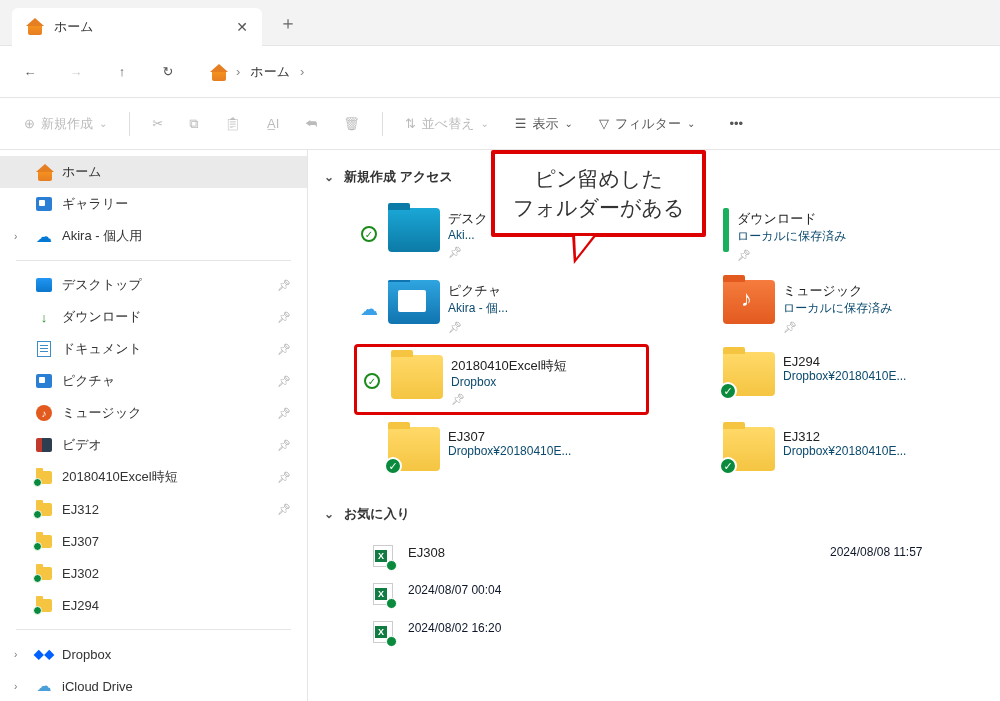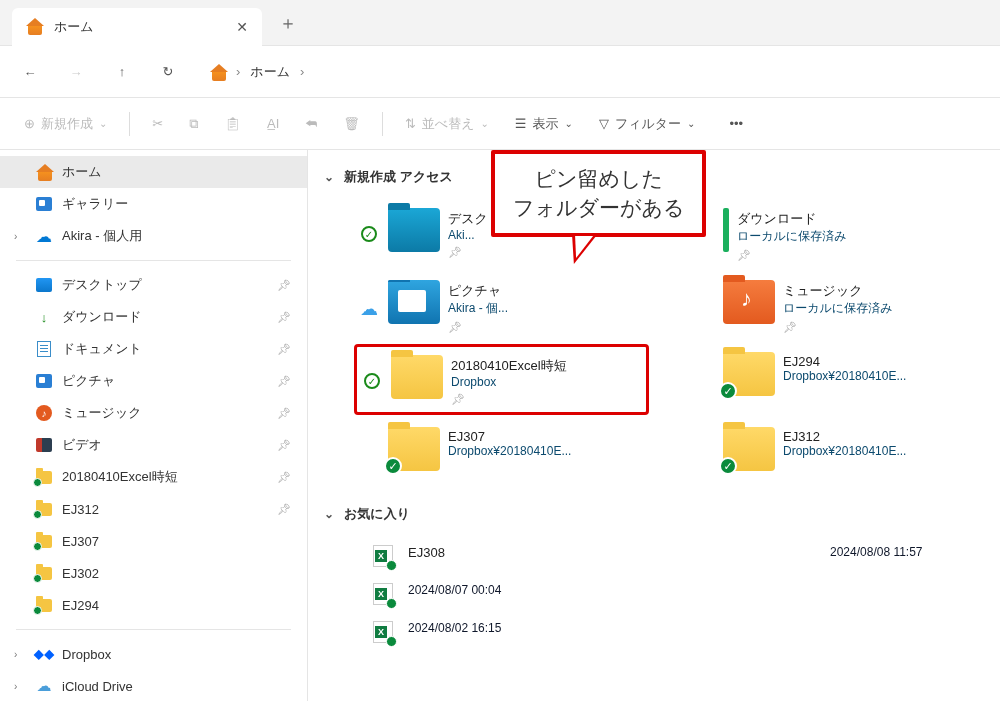--- a/index.html
+++ b/index.html
@@ -716,21 +716,21 @@
             </div>
           </div>
         <div class="fdate">2024/08/07 00:04</div>
       </div>
       <div class="fav-row">
         <div class="ficon">
             <div class="excel-icon">
               <span class="sbadge"></span>
             </div>
           </div>
-        <div class="fdate">2024/08/02 16:15</div>
+        <div class="fdate">2024/08/02 16:20</div>
       </div>
     </div>
 
     <div class="callout" style="left:183px; top:0px;">
       <div class="callout-box">
         <div>ピン留めした</div>
         <div>フォルダーがある</div>
       </div>
       <div class="callout-tail"></div>
     </div>

